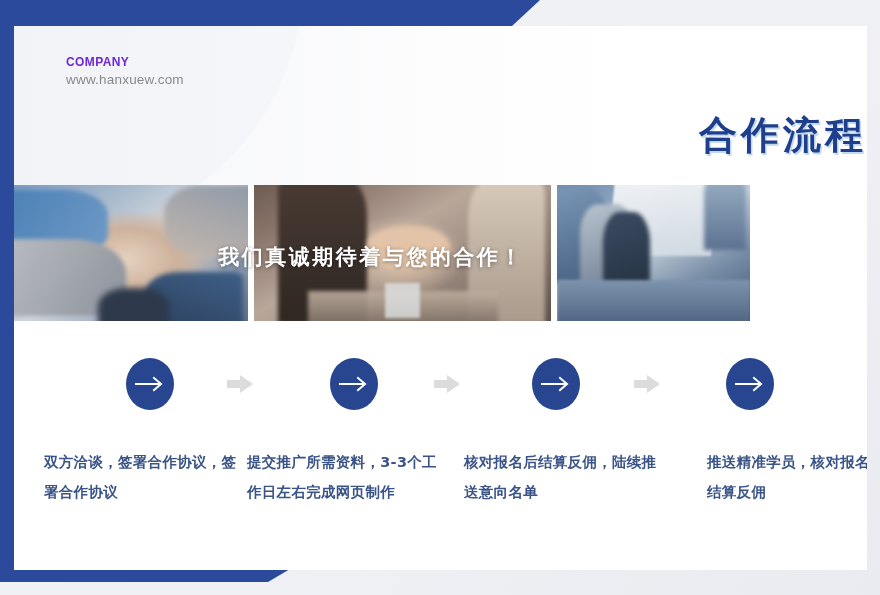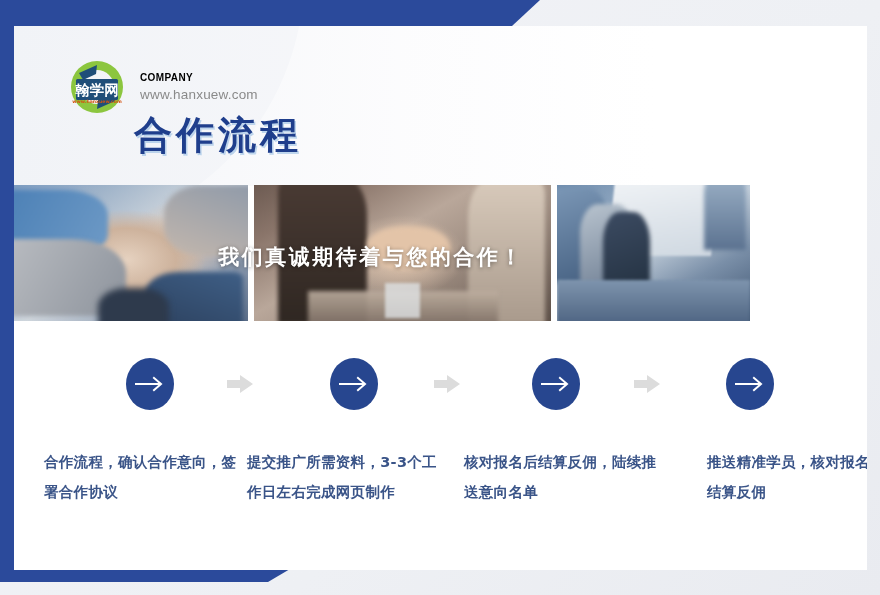--- a/index.html
+++ b/index.html
@@ -96,37 +96,37 @@
     gap: 12px;
   }
   .logo-mark {
     width: 62px;
     height: 62px;
     position: relative;
     flex: 0 0 auto;
   }
   .brand-text { display: flex; flex-direction: column; line-height: 1.12; }
   .brand-name {
-    font-size: 10px;
+    font-size: 12px;
     font-weight: bold;
-    color: #000000;
+    color: #6d28d9;
     letter-spacing: 0.4px;
   }
   .brand-url {
     font-size: 13.5px;
     color: #8a8a8a;
     letter-spacing: 0.2px;
     margin-top: 3px;
   }
 
   .slide-title {
     position: absolute;
-    left: 0; right: 0;
+    left: 16px; right: 0;
     top: 84px;
-    text-align: left;
+    text-align: right;
     font-size: 38px;
     font-weight: bold;
     color: #1f3e8c;
     letter-spacing: 4px;
     font-family: "DejaVu Sans", "Liberation Sans", sans-serif;
     text-shadow: 1.5px 1.5px 0 rgba(120,170,220,0.45);
     padding-left: 120px;
   }
 
   
@@ -265,33 +265,20 @@
   <div class="frame-left"></div>
   <div class="frame-top"></div>
   <div class="frame-bottom"></div>
 
   <div class="content-card">
 
     <div class="corner-wash"></div>
     <div class="wash-strip"></div>
 
     <div class="brand">
-      <div class="logo-mark">
-        <svg width="62" height="62" viewBox="0 0 62 62" aria-hidden="true">
-          <path d="M31 5 A26 26 0 0 1 57 31 L48 31 A17 17 0 0 0 31 14 Z" fill="#8cc63f"></path>
-          <path d="M57 31 A26 26 0 0 1 31 57 L31 48 A17 17 0 0 0 48 31 Z" fill="#8cc63f"></path>
-          <path d="M31 57 A26 26 0 0 1 5 31 L14 31 A17 17 0 0 0 31 48 Z" fill="#8cc63f"></path>
-          <path d="M5 31 A26 26 0 0 1 31 5 L31 14 A17 17 0 0 0 14 31 Z" fill="#8cc63f"></path>
-          <path d="M13 17 L31 9 L30 18 L17 24 Z" fill="#1f4e79"></path>
-          <path d="M49 45 L31 53 L32 44 L45 38 Z" fill="#1f4e79"></path>
-          <rect x="10" y="23" width="42" height="21" rx="1.5" fill="#1f4e79"></rect>
-          <text x="31" y="38.5" font-family="DejaVu Sans, sans-serif" font-size="14.5" font-weight="bold" fill="#ffffff" text-anchor="middle">翰学网</text>
-          <text x="31" y="47" font-family="DejaVu Sans, sans-serif" font-size="4.6" font-weight="bold" fill="#d4520f" text-anchor="middle">www.hanxuew.com</text>
-        </svg>
-      </div>
       <div class="brand-text">
         <span class="brand-name">COMPANY</span>
         <span class="brand-url">www.hanxuew.com</span>
       </div>
     </div>
 
     <div class="slide-title">合作流程</div>
 
     <div class="photo-band">
 
@@ -367,21 +354,21 @@
         </div>
 
         <div class="circle" style="left:712px;">
           <svg width="30" height="16" viewBox="0 0 30 16">
               <path d="M1 8 H25 M19 2 L26 8 L19 14" stroke="#ffffff" stroke-width="2" fill="none" stroke-linecap="square"></path>
             </svg>
         </div>
       </div>
 
       <div class="step-texts">
-        <div class="step-text st-1">合作流程，确认合作意向，签署合作协议</div>
+        <div class="step-text st-1">双方洽谈，签署合作协议，签署合作协议</div>
         <div class="step-text st-2">提交推广所需资料，3-3个工作日左右完成网页制作</div>
         <div class="step-text st-3">核对报名后结算反佣，陆续推送意向名单</div>
         <div class="step-text st-4">推送精准学员，核对报名后结算反佣</div>
       </div>
 
     </div>
 
   </div>
 </div>
 

